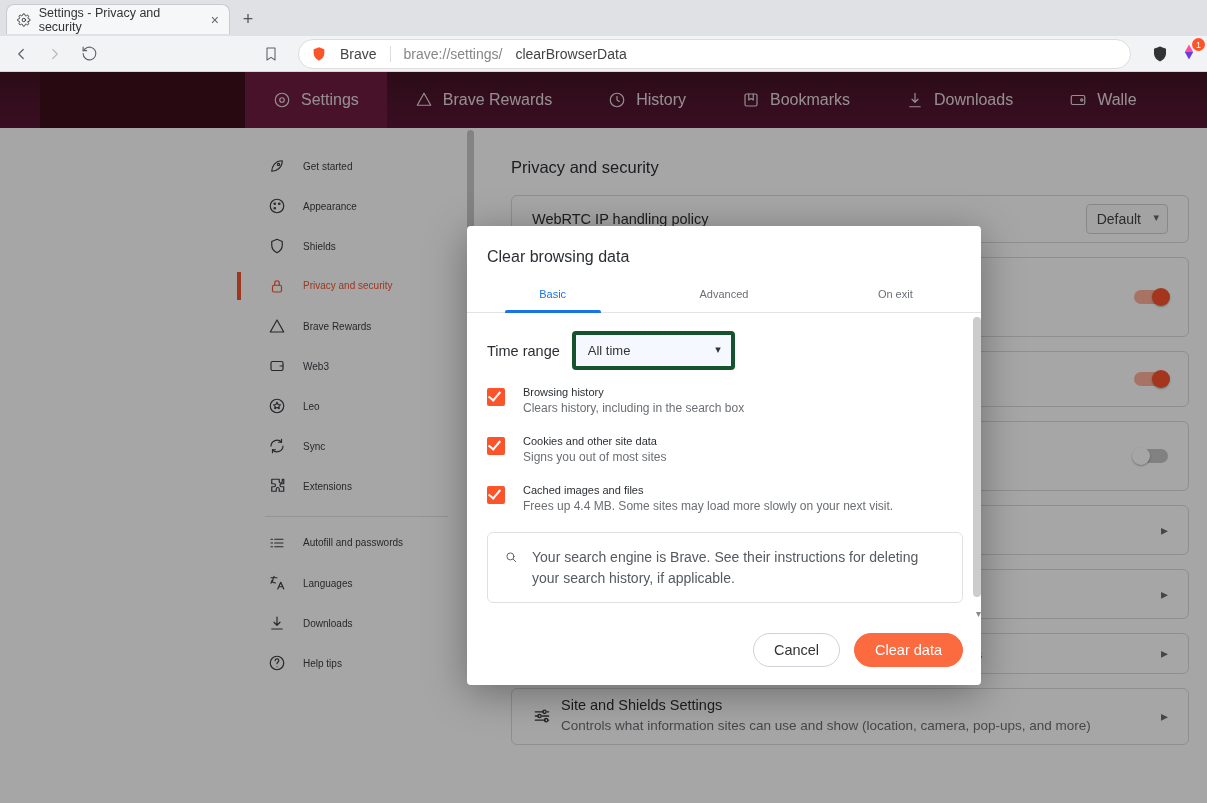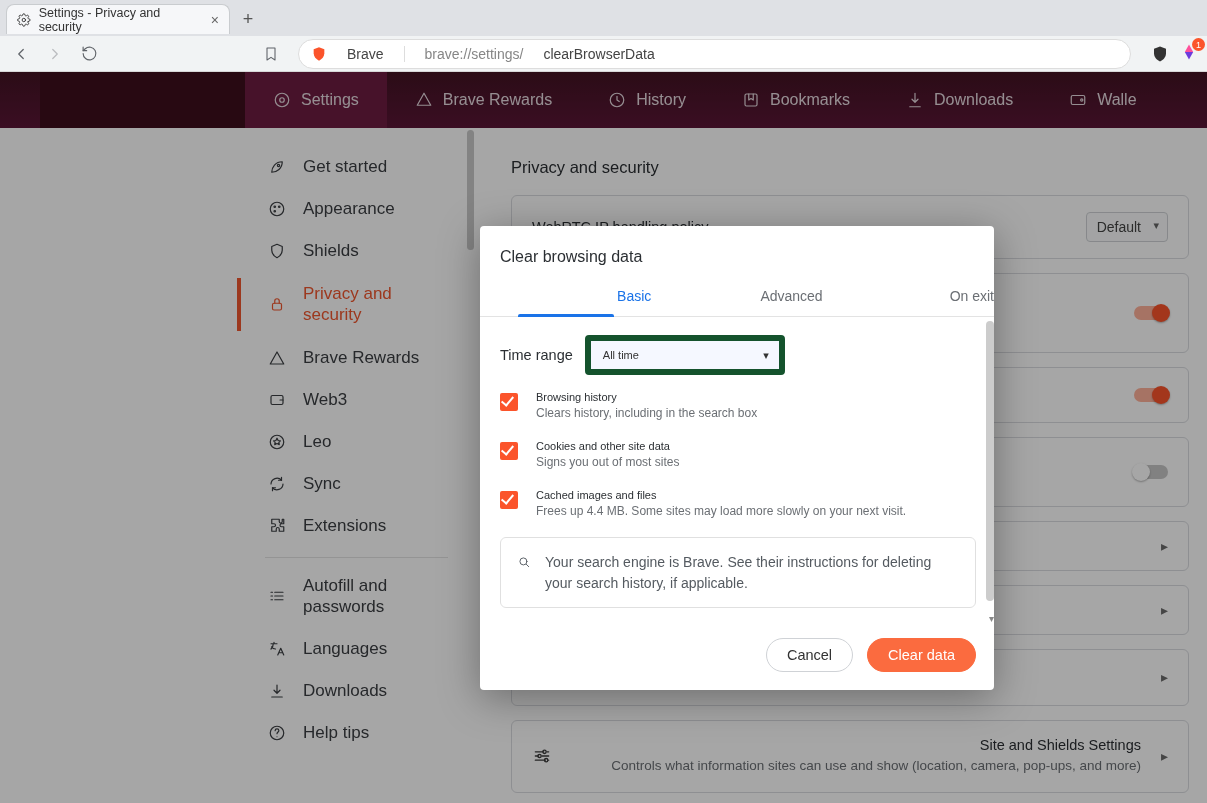--- a/index.html
+++ b/index.html
@@ -8,76 +8,76 @@
   
   .tab-strip { height:36px; background:#dfe1e5; display:flex; align-items:center; padding:2px 6px 0 6px; gap:4px;}
   .tab { background:#f6f7f9; border:1px solid #c9cccf; border-bottom:none; border-radius:8px 8px 0 0; height:30px; width:224px; display:flex; align-items:center; padding:0 10px; gap:8px; font-size:12.5px; color:#333;}
   .tab .x { margin-left:auto; font-size:14px; color:#666; }
   .newtab { width:28px; height:28px; display:flex; align-items:center; justify-content:center; color:#555; font-size:18px; font-weight:300;}
   
   
   .toolbar { height:36px; background:#f1f3f4; display:flex; align-items:center; padding:0 8px; gap:8px; border-bottom:1px solid #d7d7d7;}
   .nav-ico { width:26px; height:26px; display:flex; align-items:center; justify-content:center; color:#5f6368; }
   .nav-ico.disabled { color:#b9bbbe;}
-  .omni { flex:1; height:30px; background:#fff; border:1px solid #ddd; border-radius:16px; display:flex; align-items:center; padding:0 12px; gap:20px; font-size:14px; color:#444; margin:0 6px;}
+  .omni { flex:1; height:30px; background:#fff; border:1px solid #ddd; border-radius:16px; display:flex; align-items:center; padding:0 12px; gap:13px; font-size:14px; color:#444; margin:0 6px;}
   .omni .sep { width:1px; height:16px; background:#ddd; }
   .url-gray { color:#868686; }
   .url-dark { color:#444; }
   .tool-right { display:flex; align-items:center; gap:10px; margin-left:6px;}
   .badge-tri { position:relative; }
   .badge-tri .count { position:absolute; top:-4px; right:-6px; background:#fb542b; color:#fff; border-radius:50%; font-size:9px; width:13px; height:13px; display:flex; align-items:center; justify-content:center;}
 
   
   .sec-nav { height:56px; background:linear-gradient(#431323,#5a1536); display:flex;padding-left:40px;}
   .left-dark { width:205px; background:#3e0f1c; }
   .nav-item { padding:0 28px; display:flex; align-items:center; gap:10px; color:#e6dbe0; font-size:16px; font-weight:500; }
   .nav-item.active { background:#6e1d41; }
   .nav-item svg { width:18px; height:18px;}
 
   
   .content { position:absolute; top:128px; left:0; right:0; bottom:0; background:#fff; display:flex;}
   .gutter { width:237px; background:#fff;}
   .sidebar { width:230px; background:#fff; padding:18px 0 0 0; border-right:1px solid rgba(0,0,0,0); position:relative;}
   .sidebar .sbscroll { position:absolute; top:2px; right:-8px; width:7px; height:120px; background:#c9c9c9; border-radius:4px;}
-  .sidebar-item { display:flex; align-items:center; gap:16px; padding:11px 12px 11px 30px; font-size:17px; color:#3b3e42; cursor:pointer; position:relative;}
+  .sidebar-item { display:flex; align-items:center; gap:16px; padding:11px 12px 11px 30px; font-size:10px; color:#3b3e42; cursor:pointer; position:relative;}
   .sidebar-item.active { color:#f0572f; }
   .sidebar-item.active::before { content:""; position:absolute; left:0; top:6px; bottom:6px; width:4px; background:#f0572f;}
   .sidebar-item .sic { width:20px; display:flex; align-items:center; justify-content:center; }
   .sbdiv { height:1px; background:#e3e3e3; margin:10px 18px 6px 28px;}
 
   
   .main { flex:1; padding:30px 18px 0 44px; overflow:hidden;}
   .main h2 { font-size:16.5px; font-weight:400; color:#2b2f33; margin-bottom:18px;}
-  .card { border:1px solid #dadce0; border-radius:6px; padding:16px 20px; margin-bottom:14px; background:#fff; display:flex; align-items:center; justify-content:space-between; gap:20px;text-align:right;}
+  .card { border:1px solid #dadce0; border-radius:6px; padding:8px 20px; margin-bottom:14px; background:#fff; display:flex; align-items:center; justify-content:space-between; gap:9px;}
   .card .txt .t { font-size:14.5px; color:#2b2f33;}
   .card .txt .d { font-size:13.5px; color:#6b6f74; margin-top:4px; line-height:1.4;}
   .sel { border:1px solid #cfd2d6; border-radius:4px; padding:6px 26px 6px 10px; font-size:14px; color:#444; position:relative; background:#fafbfc;}
   .sel::after { content:"▾"; position:absolute; right:8px; top:6px; color:#666; font-size:11px;}
   .toggle { width:34px; height:14px; background:#c7c7c7; border-radius:10px; position:relative; flex:0 0 auto; }
   .toggle .knob { position:absolute; width:18px; height:18px; border-radius:50%; background:#fff; top:-2px; left:-2px; box-shadow:0 1px 2px rgba(0,0,0,.3);}
   .toggle.on { background:#ffb19a;}
   .toggle.on .knob { left:auto; right:-2px; background:#fb542b;}
   .chev { color:#6a6a6a;}
 
   
   .dim { position:absolute; inset:0; background:rgba(0,0,0,.35); }
 
   
-  .dialog { position:absolute; top:226px; left:480px; width:514px; background:#fff; border-radius:4px; box-shadow:0 8px 40px rgba(0,0,0,.35); overflow:hidden; font-size:14.5px; color:#2b2f33;}
+  .dialog { position:absolute; top:226px; left:467px; width:514px; background:#fff; border-radius:4px; box-shadow:0 8px 40px rgba(0,0,0,.35); overflow:hidden; font-size:14.5px; color:#2b2f33;}
   .dlg-title { padding:22px 20px 12px 20px; font-size:16px; font-weight:400;}
   .dlg-tabs { display:flex; border-bottom:1px solid #e3e3e3;}
-  .dlg-tab { flex:1; text-align:right; padding:10px 0 12px; font-size:14px; color:#6b6f74; cursor:pointer;}
+  .dlg-tab { flex:1; text-align:center; padding:10px 0 12px; font-size:11px; color:#6b6f74; cursor:pointer;}
   .dlg-tab.active { color:#1a73e8; font-weight:500; position:relative;}
   .dlg-tab.active::after { content:""; position:absolute; left:22%; right:22%; bottom:-1px; height:3px; background:#1a73e8; border-radius:2px 2px 0 0;}
   .dlg-body { padding:18px 18px 18px 20px; position:relative;}
   .dlg-body .scroll { position:absolute; right:0; top:0; width:8px; bottom:0;}
   .dlg-body .scroll .tk { position:absolute; top:4px; width:8px; height:280px; background:#ccc; border-radius:4px;}
   .dlg-body .scroll .ar { position:absolute; bottom:2px; right:0; color:#888; font-size:10px;}
   .row { display:flex; align-items:center; gap:12px; margin-bottom:16px;}
-  .ddsel { border:6px solid #14532d; border-radius:4px; padding:8px 30px 8px 12px; font-size:11px; color:#333; background:#f5f8ff; position:relative; width:200px;}
+  .ddsel { border:4px solid #14532d; border-radius:4px; padding:8px 30px 8px 12px; font-size:13px; color:#333; background:#f5f8ff; position:relative; width:163px;}
   .ddsel::after { content:"▾"; position:absolute; right:10px; top:8px; font-size:11px;}
   .chkrow { display:flex; gap:18px; margin-bottom:18px;}
   .chk { width:18px; height:18px; background:#fb542b; border-radius:2px; position:relative; flex:0 0 auto; margin-top:2px;}
   .chk::after { content:""; position:absolute; left:4px; top:1px; width:5px; height:10px; border:solid #fff; border-width:0 2px 2px 0; transform:rotate(40deg);}
   .chkrow .ctext .ct { font-size:11px;}
   .chkrow .ctext .cd { font-size:12px; color:#6b6f74; margin-top:2px; line-height:1.4;}
   .msgbox { border:1px solid #e0e0e0; border-radius:6px; padding:14px 14px 14px 16px; display:flex; gap:14px; color:#545a60; font-size:14px; line-height:1.45; margin-top:6px;}
   .dlg-footer { display:flex; justify-content:flex-end; gap:14px; padding:12px 18px 18px 18px;}
   .btn { border-radius:20px; padding:8px 20px; font-size:14.5px; cursor:pointer; border:1px solid #cfd2d6; background:#fff; color:#333;}
   .btn.primary { background:#fb6b3f; border-color:#fb6b3f; color:#fff;}

